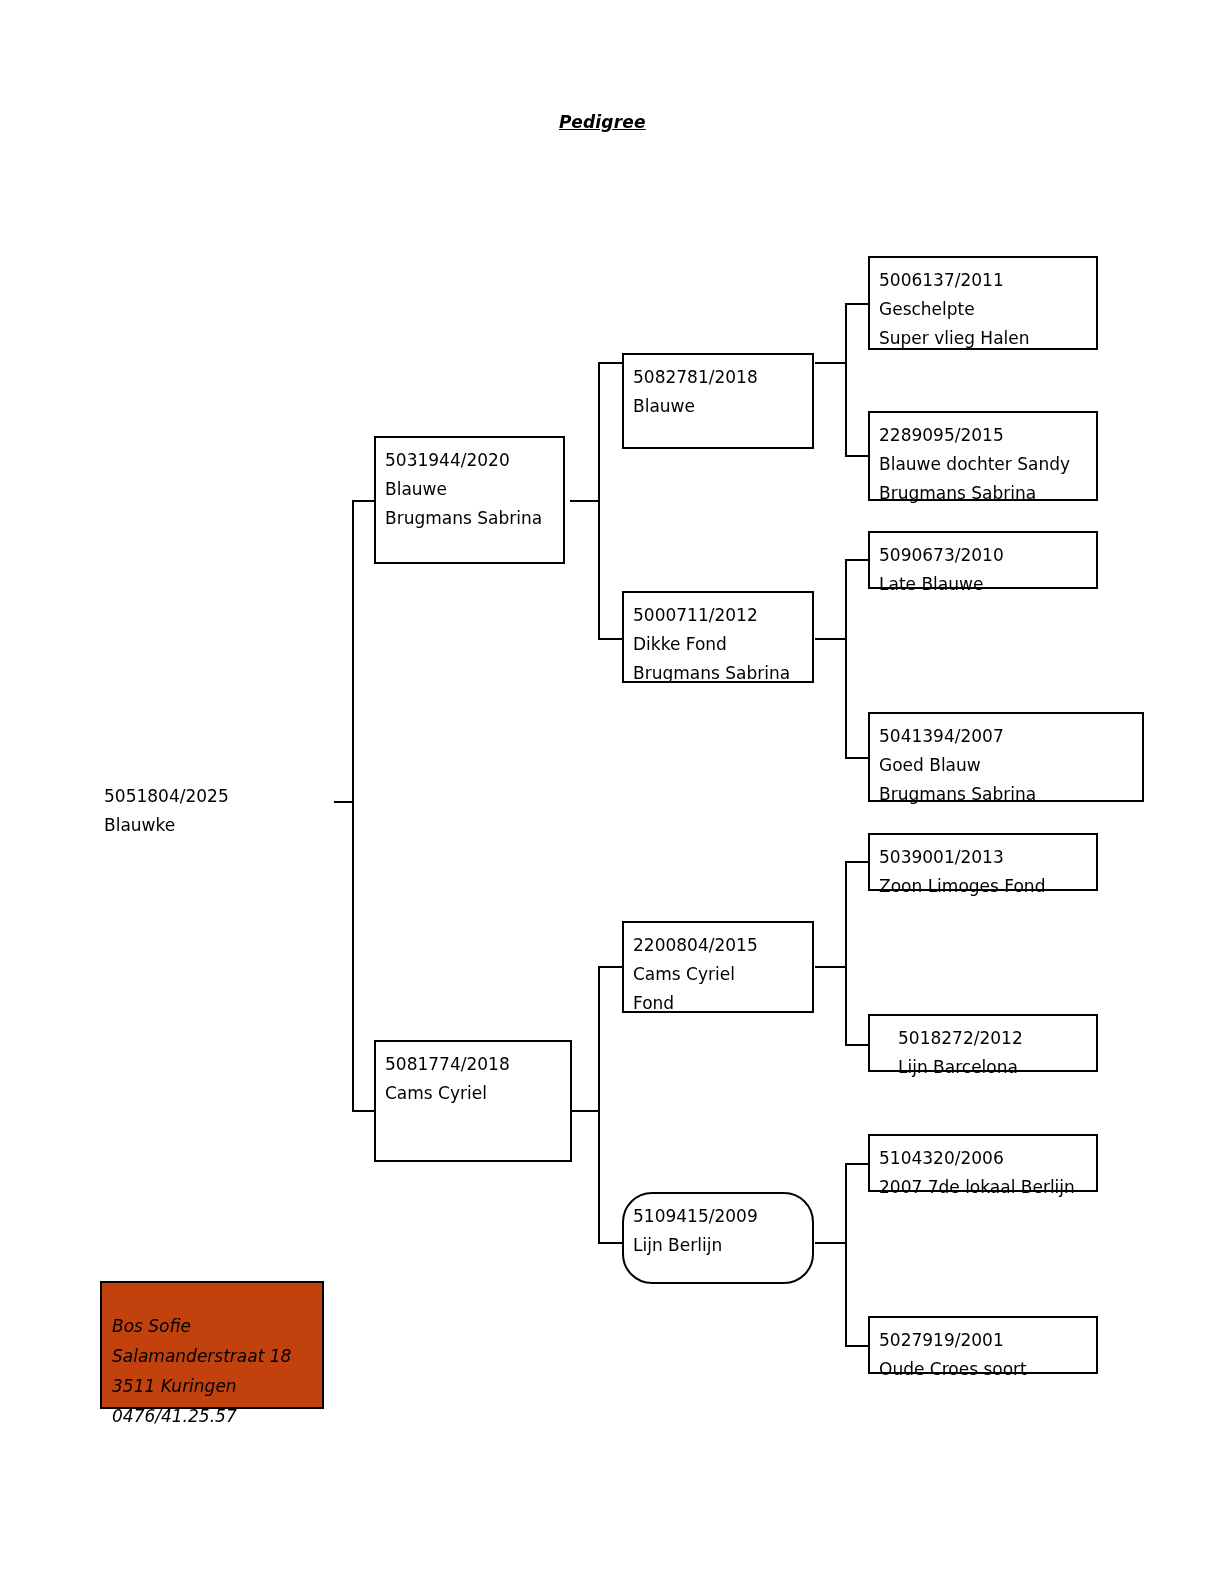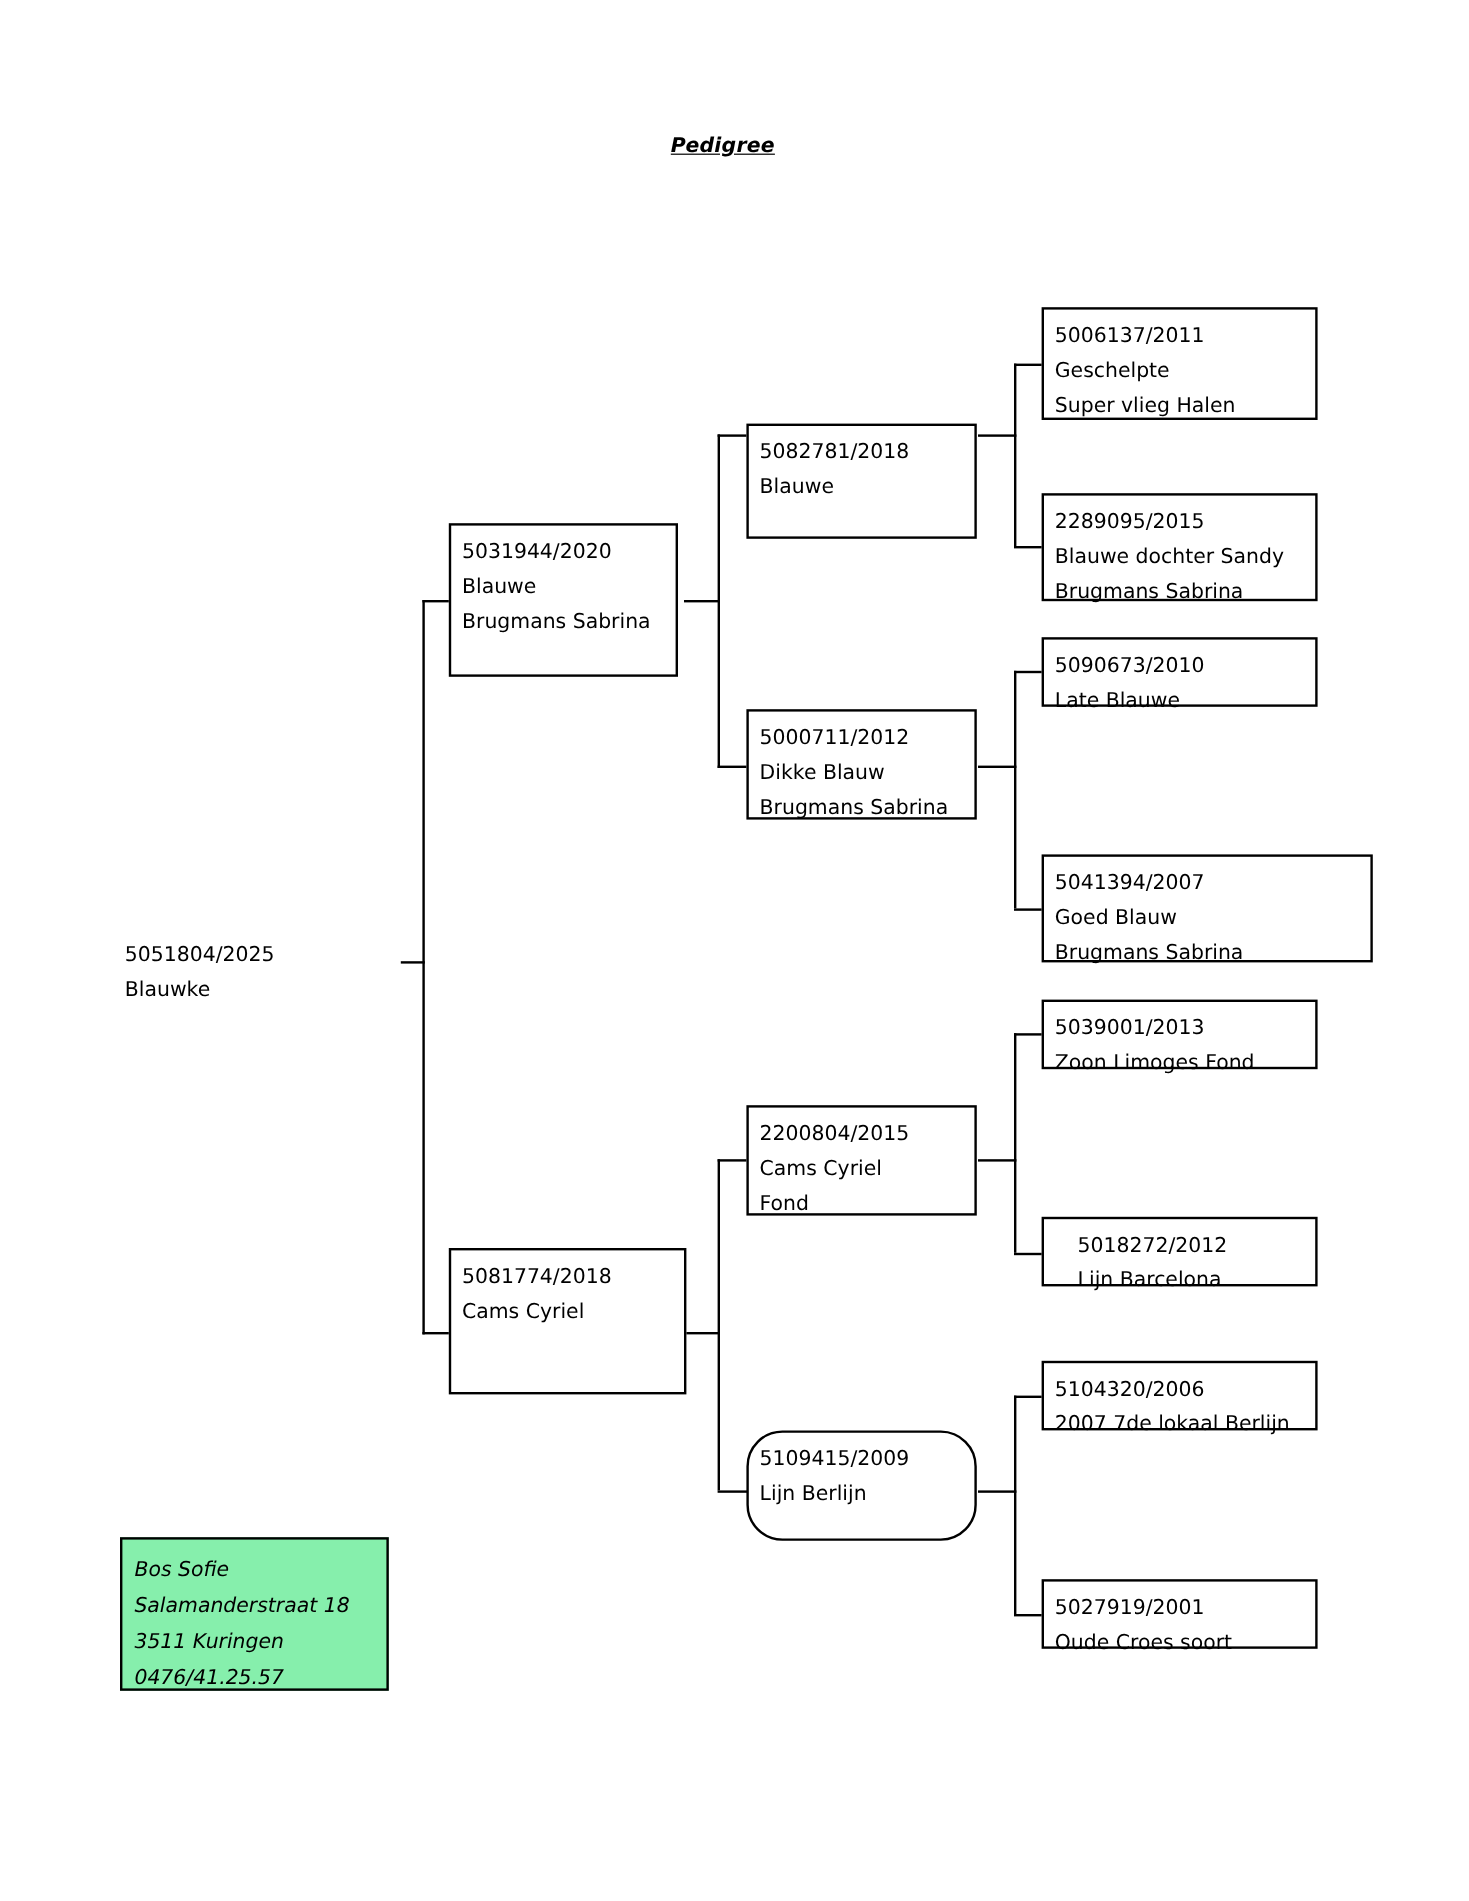--- a/index.html
+++ b/index.html
@@ -53,22 +53,22 @@
     position: absolute;
     background: #000000;
   }
   .conn.v { width: 2px; }
   .conn.h { height: 2px; }
   
   .owner {
     position: absolute;
     box-sizing: border-box;
     border: 2px solid #000000;
-    background: #86efac;
-    padding: 10px 0 0 10px;
+    background: #c2410c;
+    padding: 28px 0 0 10px;
   }
   .owner .line {
     font-size: 17px;
     font-style: italic;
     line-height: 30px;
     white-space: nowrap;
   }
 </style>
 </head>
 <body>
@@ -128,21 +128,21 @@
     <div class="line">Cams Cyriel</div>
   </div>
 
   <div class="node" style="left:622px; top:316px; width:192px; height:96px;margin-top:37px;">
     <div class="line">5082781/2018</div>
     <div class="line">Blauwe</div>
   </div>
 
   <div class="node" style="left:622px; top:591px; width:192px; height:92px;">
     <div class="line">5000711/2012</div>
-    <div class="line">Dikke Blauw</div>
+    <div class="line">Dikke Fond</div>
     <div class="line">Brugmans Sabrina</div>
   </div>
 
   <div class="node" style="left:622px; top:921px; width:192px; height:92px;">
     <div class="line">2200804/2015</div>
     <div class="line">Cams Cyriel</div>
     <div class="line">Fond</div>
   </div>
 
   <div class="node" style="left:622px; top:1192px; width:192px; height:92px;border-radius:30px;">

